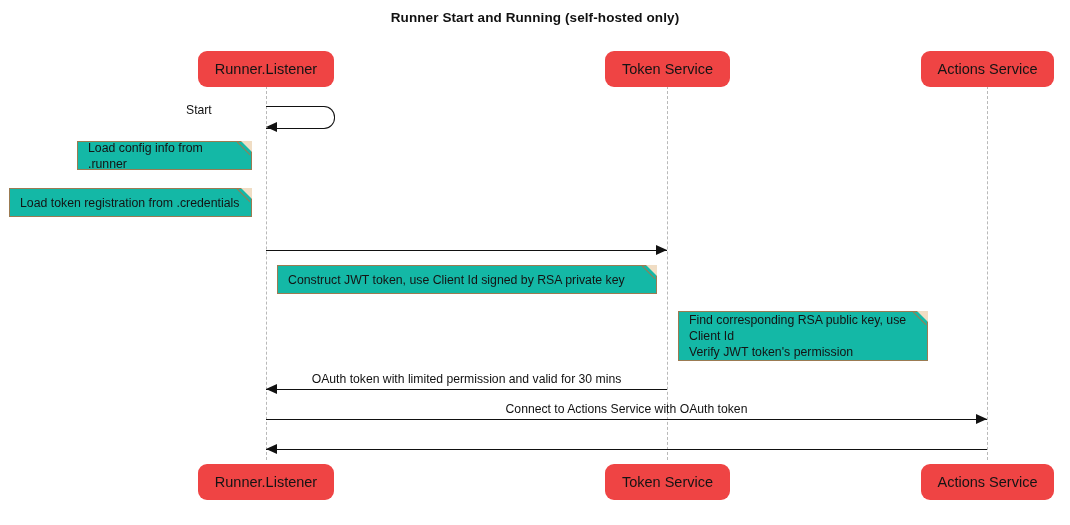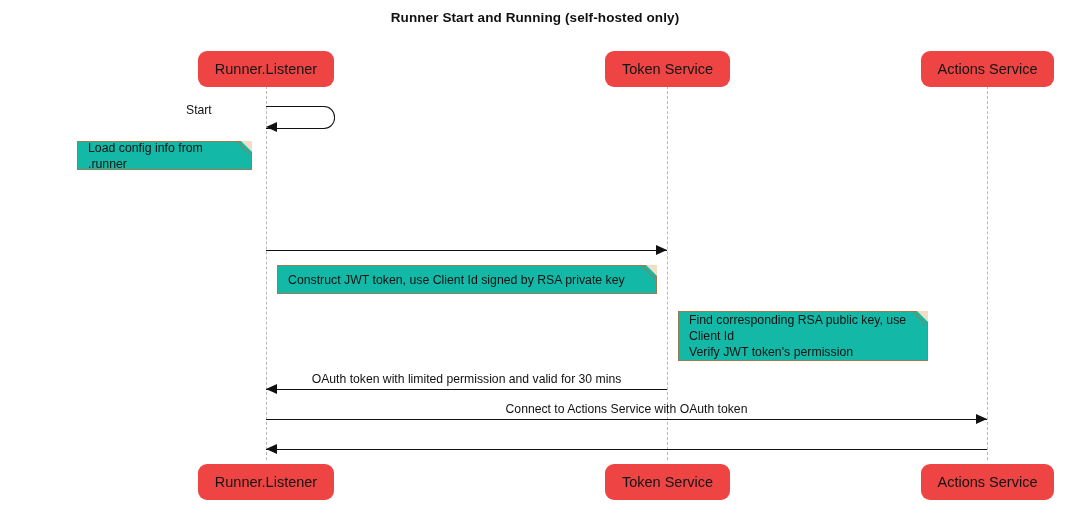--- a/index.html
+++ b/index.html
@@ -166,20 +166,25 @@
   <div class="selfmsg" style="left:266px; top:106px; width:68px; height:21px;"></div>
   <div class="arrowhead left" style="left:266px; top:122px;"></div>
   <div class="msg-label" style="left:186px; top:103px; width:72px; text-align:left;">Start</div>
 
   <div class="note" style="left:77px; top:141px; width:175px; height:29px;">
     <span class="fold"></span>
     <span class="fold-edge"></span>
     <span class="note-text">Load config info from .runner</span>
   </div>
 
+  <div class="note" style="left:9px; top:188px; width:243px; height:29px;">
+    <span class="fold"></span>
+    <span class="fold-edge"></span>
+    <span class="note-text">Load token registration from .credentials</span>
+  </div>
 
   <div class="msg" style="left:266px; top:250px; width:401px;"></div>
   <div class="arrowhead right" style="left:656px; top:245px;"></div>
 
   <div class="note" style="left:277px; top:265px; width:380px; height:29px;">
     <span class="fold"></span>
     <span class="fold-edge"></span>
     <span class="note-text">Construct JWT token, use Client Id signed by RSA private key</span>
   </div>
 

